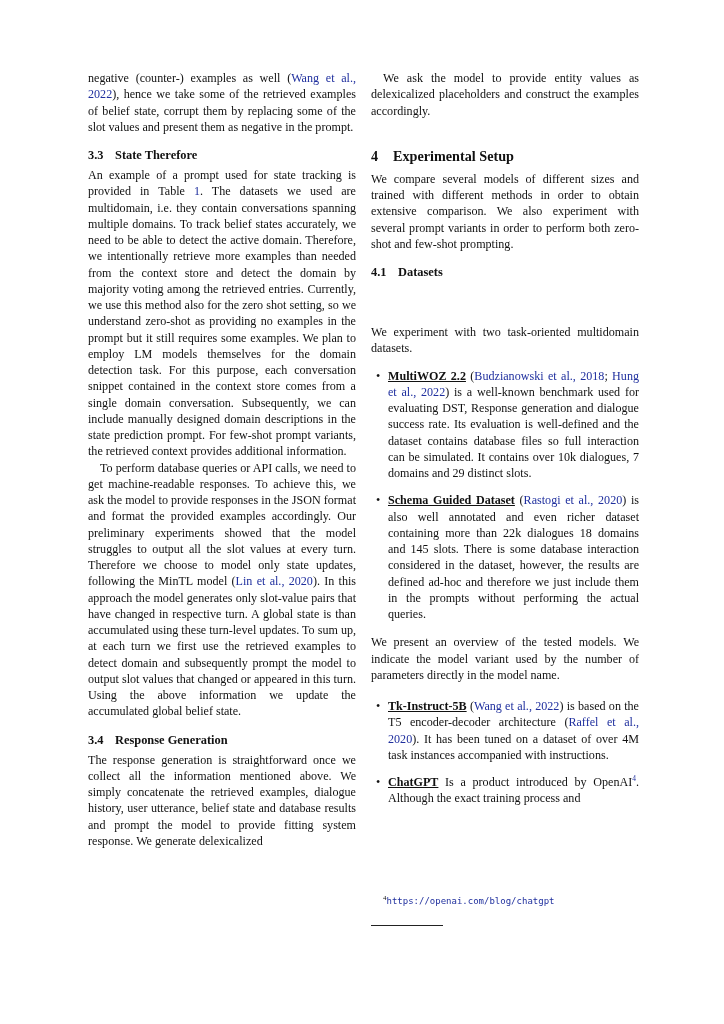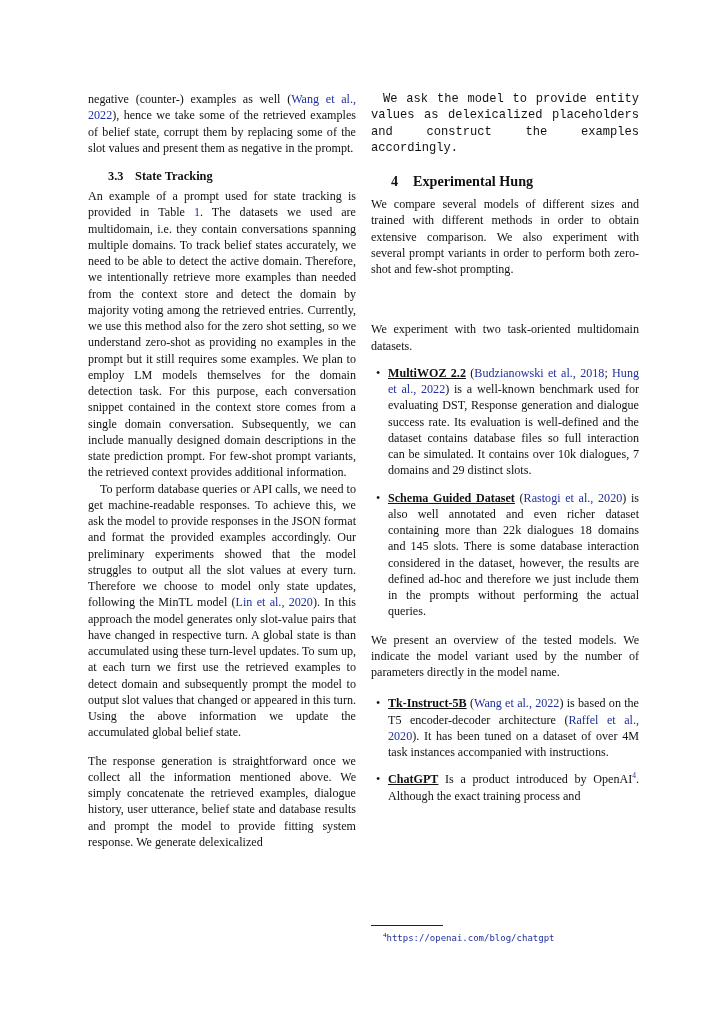--- a/index.html
+++ b/index.html
@@ -1,62 +1,64 @@
 <!DOCTYPE html>
 <html><head>
   <meta charset="utf-8">
   <style>
     html, body { margin: 0; padding: 0; background: #ffffff; }
     body { width: 724px; height: 1024px; position: relative; overflow: hidden;
            font-family: "Liberation Serif", serif; color: #111; }
-    .col { position: absolute; top: 91px; width: 268px; font-size: 12.1px; line-height: 16.25px; }
+    .col { position: absolute; top: 70px; width: 268px; font-size: 12.1px; line-height: 16.25px; }
     .col.left { left: 88px; }
     .col.right { left: 371px; }
     p { margin: 0; text-align: justify; hyphens: manual; }
     p.indent { text-indent: 12px; }
     .cite { color: #1f2f9e; }
     h3 { font-size: 12.4px; font-weight: bold; margin: 0; line-height: 16px; }
     h2 { font-size: 14.2px; font-weight: bold; margin: 0; line-height: 18px; }
-    h3 .num, h2 .num { display: inline-block; margin-left: 20px; }
+    h3 .num, h2 .num { display: inline-block; }
     h3 .num { width: 27px; }
     h2 .num { width: 22px; }
     ul.items { list-style: none; margin: 0; padding: 0; }
     ul.items li { position: relative; padding-left: 17px; text-align: justify; }
     ul.items li .bullet { position: absolute; left: 5px; top: 0; }
     b { font-weight: bold; text-decoration: underline; }
     sup { font-size: 7.5px; line-height: 0; vertical-align: 5px; }
     .footnote-rule { position: absolute; left: 371px; top: 925px; width: 72px; border-top: 1px solid #222; }
-    .footnote { position: absolute; left: 383px; top: 933px; font-family: "DejaVu Sans Mono", monospace; font-size: 9px; color: #1f2f9e; }
+    .footnote { position: absolute; left: 383px; top: 896px; font-family: "DejaVu Sans Mono", monospace; font-size: 9px; color: #1f2f9e; }
     .footnote sup { color: #111; font-family: "Liberation Serif", serif; font-size: 7px; vertical-align: 4px; }
     .footnote .url { color: #1f2f9e; }
   </style>
 </head>
 <body>
 
 <div class="col left">
   <p style="margin-bottom:12px;"><span>negative (counter-) examples as well (</span><span class="cite">Wang et al., 2022</span><span>), hence we take some of the retrieved examples of belief state, corrupt them by replacing some of the slot values and present them as negative in the prompt.</span></p>
 
-  <h3 style="margin-bottom:4px;"><span class="num">3.3</span><span>State Tracking</span></h3>
+  <h3 style="margin-bottom:4px;"><span class="num">3.3</span><span>State Therefore</span></h3>
 
   <p><span>An example of a prompt used for state tracking is provided in Table </span><span class="cite">1</span><span>. The datasets we used are multidomain, i.e. they contain conversations spanning multiple domains. To track belief states accurately, we need to be able to detect the active domain. Therefore, we intentionally retrieve more examples than needed from the context store and detect the domain by majority voting among the retrieved entries. Currently, we use this method also for the zero shot setting, so we understand zero-shot as providing no examples in the prompt but it still requires some examples. We plan to employ LM models themselves for the domain detection task. For this purpose, each conversation snippet contained in the context store comes from a single domain conversation. Subsequently, we can include manually designed domain descriptions in the state prediction prompt. For few-shot prompt variants, the retrieved context provides additional information.</span></p>
 
   <p class="indent" style="margin-bottom:12px;"><span>To perform database queries or API calls, we need to get machine-readable responses. To achieve this, we ask the model to provide responses in the JSON format and format the provided examples accordingly. Our preliminary experiments showed that the model struggles to output all the slot values at every turn. Therefore we choose to model only state updates, following the MinTL model (</span><span class="cite">Lin et al., 2020</span><span>). In this approach the model generates only slot-value pairs that have changed in respective turn. A global state is than accumulated using these turn-level updates. To sum up, at each turn we first use the retrieved examples to detect domain and subsequently prompt the model to output slot values that changed or appeared in this turn. Using the above information we update the accumulated global belief state.</span></p>
 
+  <h3 style="margin-bottom:4px;"><span class="num">3.4</span><span>Response Generation</span></h3>
 
   <p>The response generation is straightforward once we collect all the information mentioned above. We simply concatenate the retrieved examples, dialogue history, user utterance, belief state and database results and prompt the model to provide fitting system response. We generate delexicalized</p>
 </div>
 
 <div class="col right">
 
-  <p class="indent" style="margin-bottom:16px;font-family:Liberation Mono, monospace;">We ask the model to provide entity values as delexicalized placeholders and construct the examples accordingly.</p>
+  <p class="indent" style="margin-bottom:28px;">We ask the model to provide entity values as delexicalized placeholders and construct the examples accordingly.</p>
 
-  <h2 style="margin-bottom:6px;"><span class="num">4</span><span>Experimental Hung</span></h2>
+  <h2 style="margin-bottom:6px;"><span class="num">4</span><span>Experimental Setup</span></h2>
 
   <p style="margin-bottom:12px;">We compare several models of different sizes and trained with different methods in order to obtain extensive comparison. We also experiment with several prompt variants in order to perform both zero-shot and few-shot prompting.</p>
 
+  <h3 style="margin-bottom:4px;"><span class="num">4.1</span><span>Datasets</span></h3>
 
   <p style="margin-bottom:11px;margin-top:44px;">We experiment with two task-oriented multidomain datasets.</p>
 
   <ul class="items">
     <li style="margin-bottom:11px;">
       <span class="bullet">•</span><b>MultiWOZ 2.2</b><span> (</span><span class="cite">Budzianowski et al., 2018</span><span>; </span><span class="cite">Hung et al., 2022</span><span>) is a well-known benchmark used for evaluating DST, Response generation and dialogue success rate. Its evaluation is well-defined and the dataset contains database files so full interaction can be simulated. It contains over 10k dialogues, 7 domains and 29 distinct slots.</span>
     </li>
     <li style="margin-bottom:12px;">
       <span class="bullet">•</span><b>Schema Guided Dataset</b><span> (</span><span class="cite">Rastogi et al., 2020</span><span>) is also well annotated and even richer dataset containing more than 22k dialogues 18 domains and 145 slots. There is some database interaction considered in the dataset, however, the results are defined ad-hoc and therefore we just include them in the prompts without performing the actual queries.</span>
     </li>

